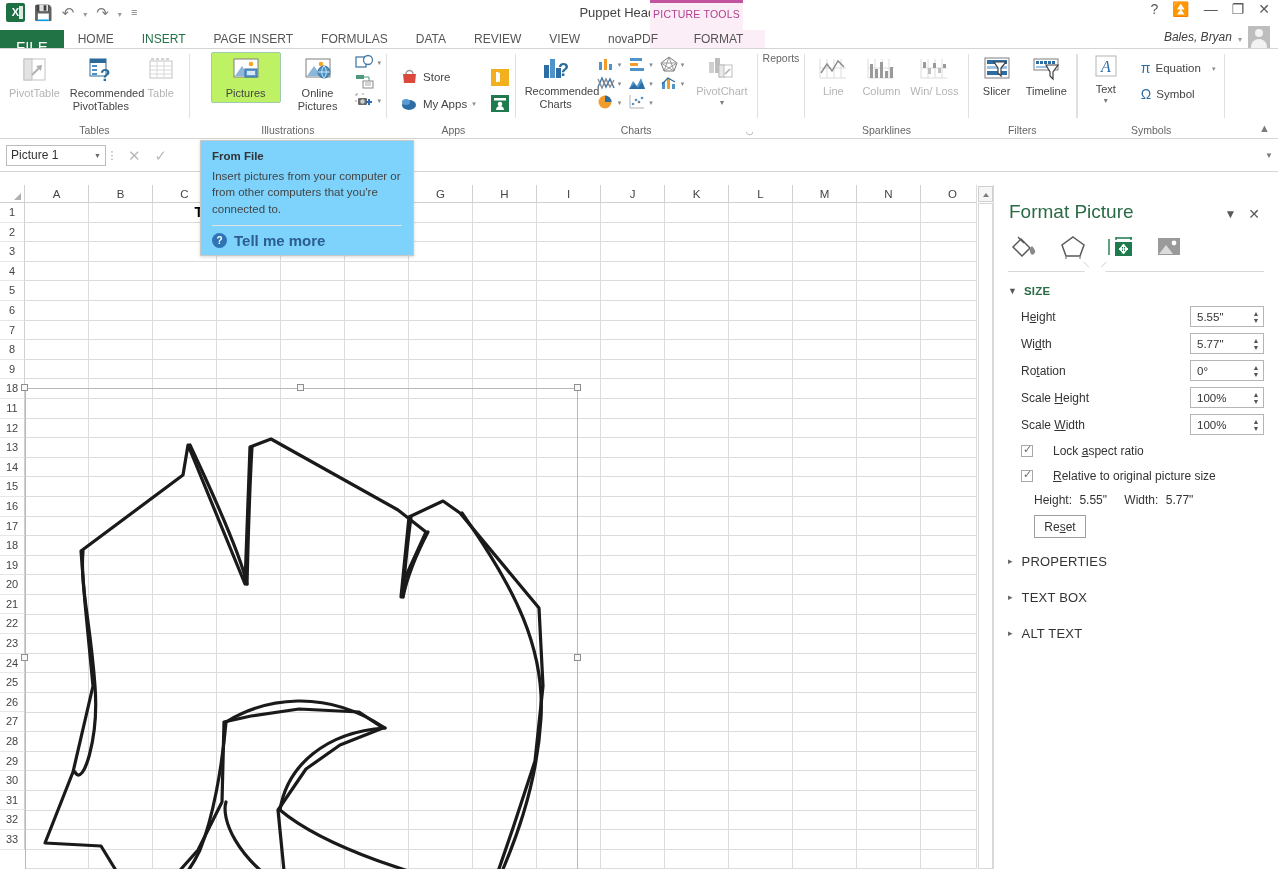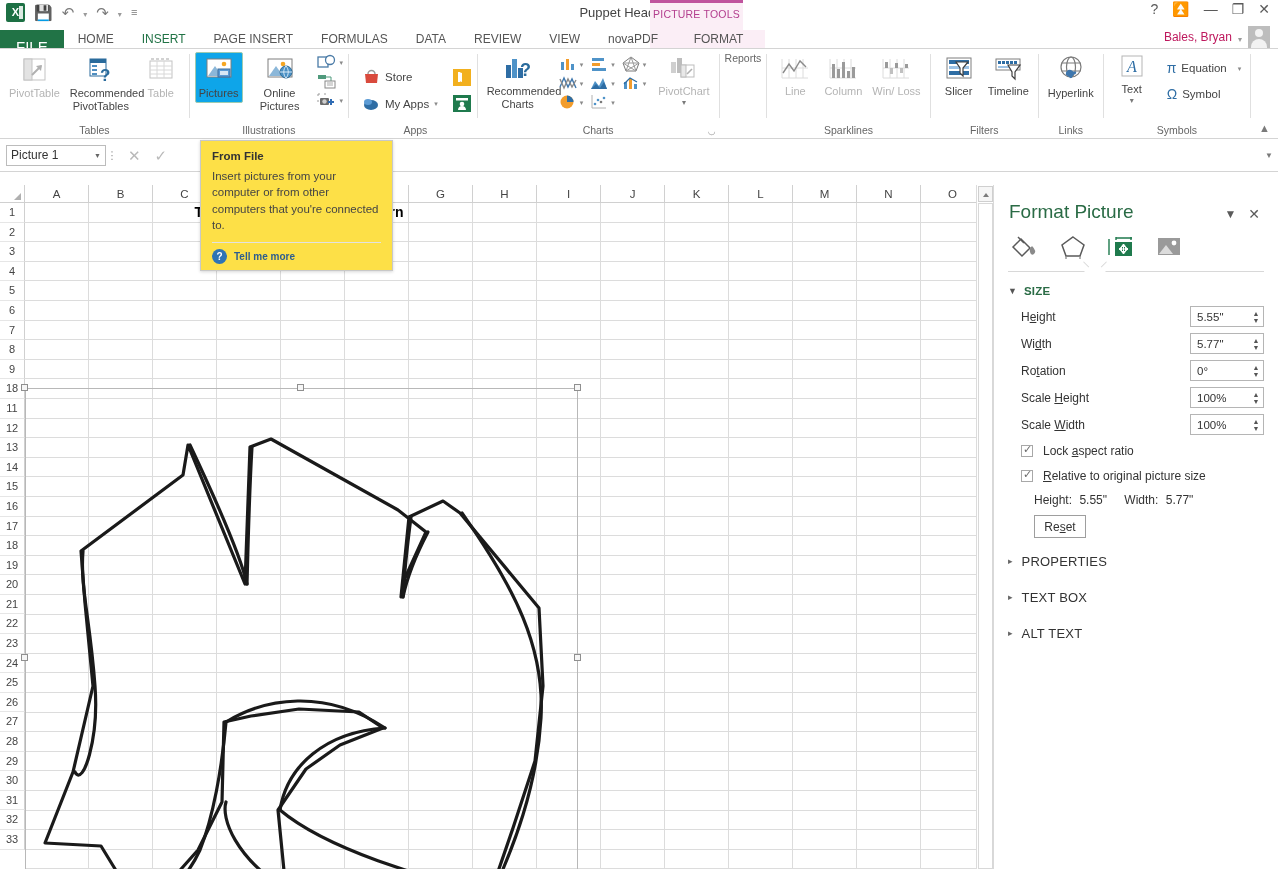--- a/index.html
+++ b/index.html
@@ -23,21 +23,21 @@
   .qat-small { font-size:8px; color:#9a9a9a; position:relative; top:2px;}
   .win-title { position:absolute; left:0; right:0; top:5px; text-align:center;
                font-size:13px; color:#444; }
   .pictools { position:absolute; left:650px; top:0; width:93px; height:48px;
               background:#FBEEF6; text-align:center; }
   .pictools-bar { height:3px; background:#C0549E; }
   .pictools-lbl { font-size:10.5px; color:#B33E8E; letter-spacing:.2px; padding-top:5px; }
   .wincontrols { position:absolute; right:8px; top:2px; display:flex; align-items:center; gap:14px; }
   .wincontrols span { color:#5a5a5a; font-size:14px; cursor:default; line-height:1; }
   .userbox { position:absolute; right:8px; top:26px; display:flex; align-items:center; gap:6px; }
-  .username { font-size:12px; color:#be185d; }
+  .username { font-size:12px; color:#404040;font-style:italic; }
   .avatar { width:22px; height:22px; background:#bdbdbd; position:relative; overflow:hidden; }
   .avatar:before{content:"";position:absolute;left:7px;top:3px;width:8px;height:8px;border-radius:50%;background:#f2f2f2;}
   .avatar:after{content:"";position:absolute;left:3px;top:13px;width:16px;height:11px;border-radius:8px 8px 0 0;background:#f2f2f2;}
 
   
   .tabs { position:relative; height:18px; display:flex; align-items:flex-end; padding-left:0; }
   .tab { font-size:12px; color:#555; padding:0 14px; height:18px; line-height:18px; cursor:default; }
   .tab.file { background:#217346; color:#fff; padding:8px 16px; font-size:15px; }
   .tab.active { color:#217346; }
 
@@ -47,21 +47,21 @@
   .rib-inner { display:flex; height:100%; align-items:stretch; }
   .grp { position:relative; display:flex; flex-direction:column; justify-content:space-between;
          padding:3px 5px 0 5px; }
   .grp-body { display:flex; align-items:flex-start; gap:2px; flex:1; }
   .grp-name { font-size:10.5px; color:#666; text-align:center; padding-bottom:2px; }
   .grp-sep { width:1px; background:#e0e0e0; margin:5px 0 20px 0; }
   .big-btn { width:auto; min-width:46px; padding:3px 4px; display:flex; flex-direction:column;
              align-items:center; text-align:center; cursor:default; border-radius:2px; }
   .big-btn .lbl { font-size:11px; color:#444; line-height:1.15; margin-top:2px; max-width:62px; }
   .big-btn.dim .lbl { color:#b4b4b4; }
-  .big-btn.sel { background:#0ea5e9; border:1px solid #9ecbb0; padding:2px 3px; }
+  .big-btn.sel { background:#bef264; border:1px solid #9ecbb0; padding:2px 14px;margin-left:16px; }
   .sm-btn { display:flex; align-items:center; gap:5px; padding:2px 4px; cursor:default; }
   .sm-btn .lbl { font-size:11.5px; color:#444; }
   .mini-col { display:flex; flex-direction:column; gap:2px; padding-top:2px; }
   .mini-row { display:flex; align-items:center; gap:3px; }
   .caret { font-size:7px; color:#8a8a8a; line-height:1; }
   .caret-lg { font-size:8px; color:#7a7a7a; line-height:1; margin-top:1px;}
   .dlg-launch { position:absolute; right:3px; bottom:2px; font-size:9px; color:#9a9a9a; }
   .collapse-rib { position:absolute; right:8px; bottom:4px; font-size:11px; color:#7a7a7a; cursor:default;}
 
   svg { display:block; }
@@ -73,28 +73,28 @@
              display:flex; align-items:center; justify-content:space-between; padding:0 4px;
              font-size:12px; color:#333; }
   .namebox .nb-caret { font-size:7px; color:#666; }
   .fb-dots { width:12px; text-align:center; color:#9a9a9a; font-size:11px; letter-spacing:0; }
   .fb-btns { display:flex; align-items:center; gap:14px; padding:0 10px; }
   .fb-btns span { color:#b9b9b9; font-size:15px; line-height:1; }
   .fb-input { flex:1; height:21px; border:none; outline:none; font-size:12px; padding-left:6px; background:#fff;}
   .fb-expand { width:18px; text-align:center; color:#7a7a7a; font-size:8px; }
 
   
-  .tooltip { position:absolute; left:200px; top:140px; width:193px;
-             background:#fde047; border:1px solid #c8c8c8; box-shadow:0 1px 3px rgba(0,0,0,.16);
+  .tooltip { position:absolute; left:200px; top:140px; width:214px;
+             background:#7dd3fc; border:1px solid #c8c8c8; box-shadow:0 1px 3px rgba(0,0,0,.16);
              padding:9px 11px 6px 11px; z-index:60; }
   .tt-title { font-size:11.5px; font-weight:bold; color:#333; margin-bottom:6px; }
   .tt-body { font-size:11.5px; color:#444; line-height:1.43; }
   .tt-sep { height:1px; background:#e2e2e2; margin:8px 0 6px 0; }
   .tt-more { display:flex; align-items:center; gap:7px; }
-  .tt-more .lbl { font-size:10px; font-weight:bold; color:#2C5D8F; }
+  .tt-more .lbl { font-size:15px; font-weight:bold; color:#2C5D8F; }
   .qmark { width:15px; height:15px; border-radius:50%; background:#2E74B5; color:#fff;
            font-size:10px; font-weight:bold; text-align:center; line-height:15px; }
 
   
   .sheet { position:absolute; left:0; top:185px; width:993px; height:684px; background:#fff; }
   .corner { position:absolute; left:0; top:0; width:25px; height:18px;
             border-right:1px solid #d0d0d0; border-bottom:1px solid #d0d0d0; background:#fff; }
   .corner:after { content:""; position:absolute; right:3px; bottom:2px; width:0; height:0;
                   border-left:7px solid transparent; border-bottom:7px solid #b0b0b0; }
   .colhdr { position:absolute; left:25px; top:0; height:18px; display:flex;
@@ -152,21 +152,21 @@
   .sec-head { display:flex; align-items:center; gap:7px; cursor:default; margin-bottom:6px; }
   .sec-head .arr { font-size:9px; color:#555; }
   .sec-title { font-size:11.5px; font-weight:bold; color:#2A6B45; letter-spacing:.2px; }
   .frow { display:flex; align-items:center; height:27px; padding-left:13px; }
   .frow .flabel { font-size:12px; color:#333; flex:1; }
   .spin { width:74px; height:21px; border:1px solid #b5b5b5; display:flex; align-items:center;
           background:#fff; }
   .spin .val { flex:1; font-size:11.5px; color:#333; padding-left:6px; }
   .spin .arrows { width:14px; height:100%; display:flex; flex-direction:column;
                   align-items:center; justify-content:center; gap:3px; color:#555; font-size:7px; line-height:1;}
-  .cbrow { display:flex; align-items:center; gap:10px; padding-left:13px; height:25px; }
+  .cbrow { display:flex; align-items:center; gap:20px; padding-left:13px; height:25px; }
   .cbox { width:12px; height:12px; border:1px solid #a8a8a8; background:#fff; position:relative; }
   .cbox.checked:after { content:"✓"; position:absolute; left:1px; top:-3px; font-size:11px; color:#6a6a6a; }
   .cbrow .lbl { font-size:12px; color:#333; }
   .origsize { font-size:12px; color:#333; padding-left:13px; height:24px; line-height:24px; }
   .origline { font-size:12px; color:#333; padding-left:26px; height:24px; line-height:24px; }
   .origline b { font-weight:normal; margin-right:4px;margin-top:16px; }
   .resetbtn { margin-left:26px; margin-top:3px; width:52px; height:23px; border:1px solid #9e9e9e;
               background:#fff; font-size:12px; color:#333; display:flex; align-items:center;
               justify-content:center; cursor:default; }
   .collapsed-sec { display:flex; align-items:center; gap:9px; height:26px; margin-top:10px; cursor:default; }
@@ -551,37 +551,20 @@
             <path d="M15 10 L27 10 L22 17 L22 24 L19 21 L19 17 Z" fill="#fff" stroke="#3f3f3f" stroke-width="1.2"></path>
           </svg>
             </span>
         <span class="lbl">Timeline</span>
       </div>
     </div>
     <div class="grp-name">Filters</div>
   </div>
   <div class="grp-sep"></div>
 
-  <div class="grp">
-    <div class="grp-body">
-      <div class="big-btn">
-        <span>
-          <svg width="32" height="30" viewBox="0 0 32 30">
-            <circle cx="16" cy="12" r="10" fill="none" stroke="#7a7a7a" stroke-width="1.2"></circle>
-            <ellipse cx="16" cy="12" rx="4.5" ry="10" fill="none" stroke="#7a7a7a" stroke-width="1.2"></ellipse>
-            <path d="M6.5 8h19M6.5 16h19" stroke="#7a7a7a" stroke-width="1.2"></path>
-            <path d="M11 20a4 4 0 0 1 5-5l3 2a4 4 0 0 1-5 5z" fill="#3F77AD"></path>
-            <path d="M16 23a4 4 0 0 1 5-5" stroke="#3F77AD" stroke-width="2.4" fill="none"></path>
-          </svg>
-            </span>
-        <span class="lbl">Hyperlink</span>
-      </div>
-    </div>
-    <div class="grp-name">Links</div>
-  </div>
   <div class="grp-sep"></div>
 
   <div class="grp">
     <div class="grp-body" style="gap:8px;">
       <div class="big-btn">
         <span>
           <svg width="28" height="26" viewBox="0 0 28 26">
             <rect x="4" y="1" width="20" height="20" fill="#fff" stroke="#b5b5b5"></rect>
             <text x="9" y="17" font-size="16" font-style="italic" fill="#2E6DA4" font-family="Liberation Serif">A</text>
           </svg>

